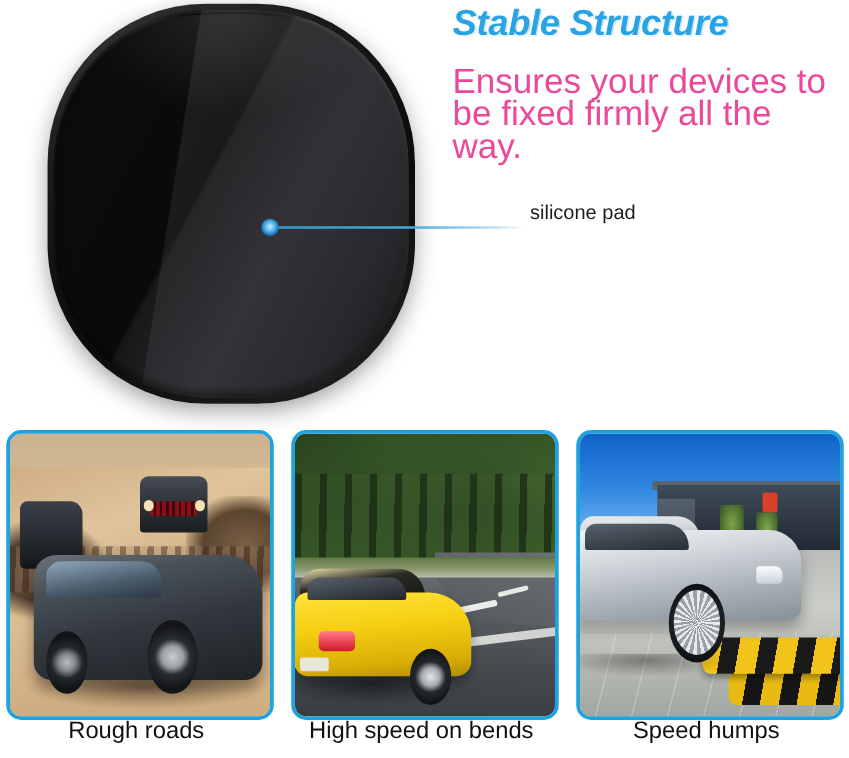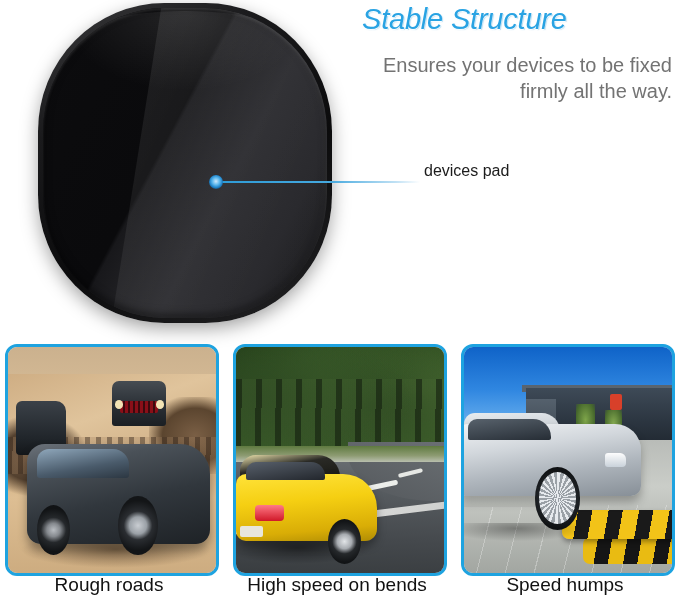--- a/index.html
+++ b/index.html
@@ -120,36 +120,35 @@
     background: radial-gradient(circle at 50% 45%, #cfe9fb 0%, #5cb8ee 35%, #1b7fc6 62%, rgba(20,110,175,0.25) 80%, rgba(20,110,175,0) 100%);
   }
 
   
   .headline {
     position: absolute;
     left: 362px;
     top: 3px;
     font-size: 29px;
     font-style: italic;
-    font-weight: normal;
+    font-weight: bold;
     letter-spacing: -0.2px;
     color: #29a3e3;
     text-shadow: 0 1px 0 rgba(255,255,255,0.9), 1px 1px 1px rgba(120,190,230,0.55);
     white-space: nowrap;
   }
   .subcopy {
     position: absolute;
     left: 362px;
     top: 52px;
     width: 310px;
-    font-size: 20px;
+    font-size: 28px;
     line-height: 26px;
-    color: #737373;
+    color: #ec4899;
     font-weight: normal;
-    text-align: right;
   }
   .annotation {
     position: absolute;
     left: 424px;
     top: 153px;
     width: 250px;
     font-size: 16px;
     line-height: 35px;
     color: #1c1c1c;
   }
@@ -354,21 +353,21 @@
   </div>
 
   <div class="callout-line"></div>
   <div class="callout-dot"></div>
 
   <div class="headline">Stable Structure</div>
 
   <div class="subcopy">Ensures your devices to be fixed firmly all the way.</div>
 
   <div class="annotation">
-    <div>devices pad</div>
+    <div>silicone pad</div>
   </div>
 </div>
 
 <div class="panels">
 
   <div class="panel panel-1">
     <div class="photo">
       <div class="p1-sky"></div>
       <div class="p1-dune"></div>
       <div class="p1-ground"></div>

